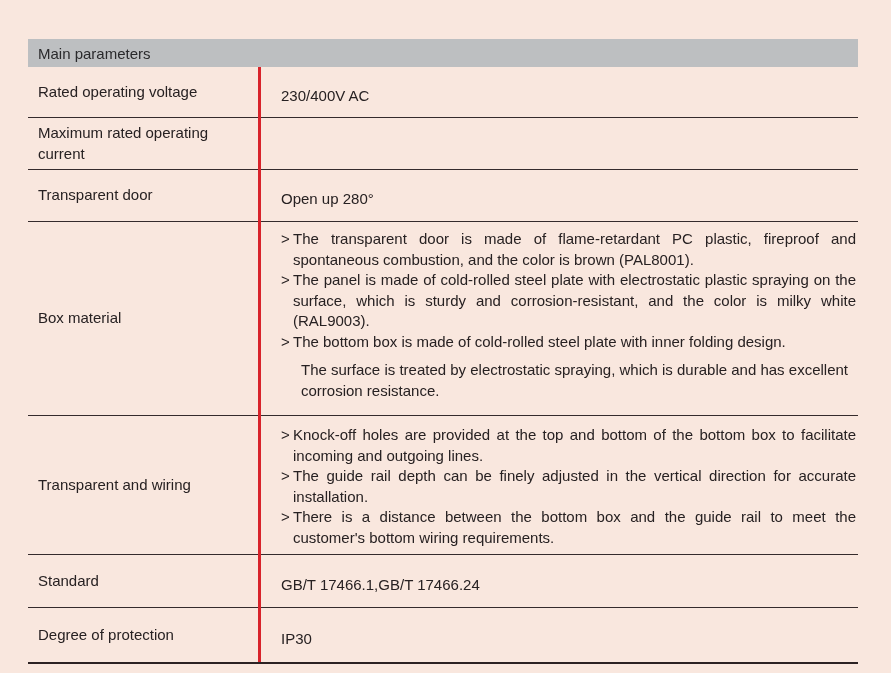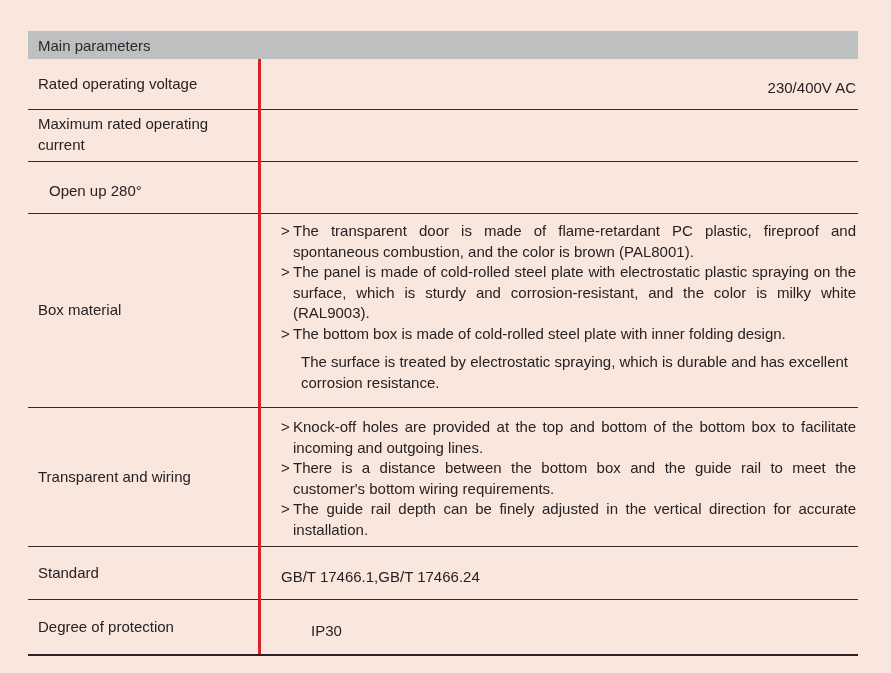--- a/index.html
+++ b/index.html
@@ -11,43 +11,43 @@
     height: 673px;
     background: #f9e7de;
     font-family: "Liberation Sans", sans-serif;
     color: #272122;
     overflow: hidden;
     position: relative;
   }
   .table {
     position: absolute;
     left: 28px;
-    top: 31px;
+    top: 39px;
     width: 830px;
     border-bottom: 2px solid #2c2223;
     box-sizing: border-box;
   }
   .table-header {
     height: 28px;
     background: #bdbfc1;
     display: flex;
     align-items: center;
     padding-left: 10px;
     font-size: 15px;
     color: #2a2a2c;
     box-sizing: border-box;
   }
   .row {
     display: flex;
     border-bottom: 1px solid #352b2c;
     box-sizing: border-box;
   }
-  .row.last { border-bottom: none; gap: 30px; }
-  .h51 { min-height: 51px; text-align: right; }
-  .h52 { min-height: 52px; flex-direction: column; }
+  .row.last { border-bottom: none; }
+  .h51 { min-height: 51px; }
+  .h52 { min-height: 52px; }
   .h53 { min-height: 53px; }
   .h54 { min-height: 54px; }
   .h193 { min-height: 193px; }
   .h139 { min-height: 139px; }
   .label-cell {
     width: 232px;
     box-sizing: border-box;
     padding: 4px 22px 4px 10px;
     display: flex;
     align-items: center;
@@ -110,41 +110,42 @@
     <div class="value-cell">
       <span>230/400V AC</span>
     </div>
   </div>
 
   <div class="row h52">
     <div class="label-cell">Maximum rated operating current</div>
   </div>
 
   <div class="row h52">
+    <div class="label-cell">Transparent door</div>
     <div class="value-cell">
       <span>Open up 280°</span>
     </div>
   </div>
 
   <div class="row h193">
     <div class="label-cell">Box material</div>
     <div class="value-cell bullets">
       <p class="bullet"><span class="bmark">&gt;</span><span>The transparent door is made of flame-retardant PC plastic, fireproof and spontaneous combustion, and the color is brown (PAL8001).</span></p>
       <p class="bullet"><span class="bmark">&gt;</span><span>The panel is made of cold-rolled steel plate with electrostatic plastic spraying on the surface, which is sturdy and corrosion-resistant, and the color is milky white (RAL9003).</span></p>
       <p class="bullet"><span class="bmark">&gt;</span><span>The bottom box is made of cold-rolled steel plate with inner folding design.</span></p>
       <p class="cont">The surface is treated by electrostatic spraying, which is durable and has excellent corrosion resistance.</p>
     </div>
   </div>
 
   <div class="row h139">
     <div class="label-cell">Transparent and wiring</div>
     <div class="value-cell bullets">
       <p class="bullet"><span class="bmark">&gt;</span><span>Knock-off holes are provided at the top and bottom of the bottom box to facilitate incoming and outgoing lines.</span></p>
+      <p class="bullet"><span class="bmark">&gt;</span><span>The guide rail depth can be finely adjusted in the vertical direction for accurate installation.</span></p>
       <p class="bullet"><span class="bmark">&gt;</span><span>There is a distance between the bottom box and the guide rail to meet the customer's bottom wiring requirements.</span></p>
-      <p class="bullet"><span class="bmark">&gt;</span><span>The guide rail depth can be finely adjusted in the vertical direction for accurate installation.</span></p>
     </div>
   </div>
 
   <div class="row h53">
     <div class="label-cell">Standard</div>
     <div class="value-cell">
       <span>GB/T 17466.1,GB/T 17466.24</span>
     </div>
   </div>
 

